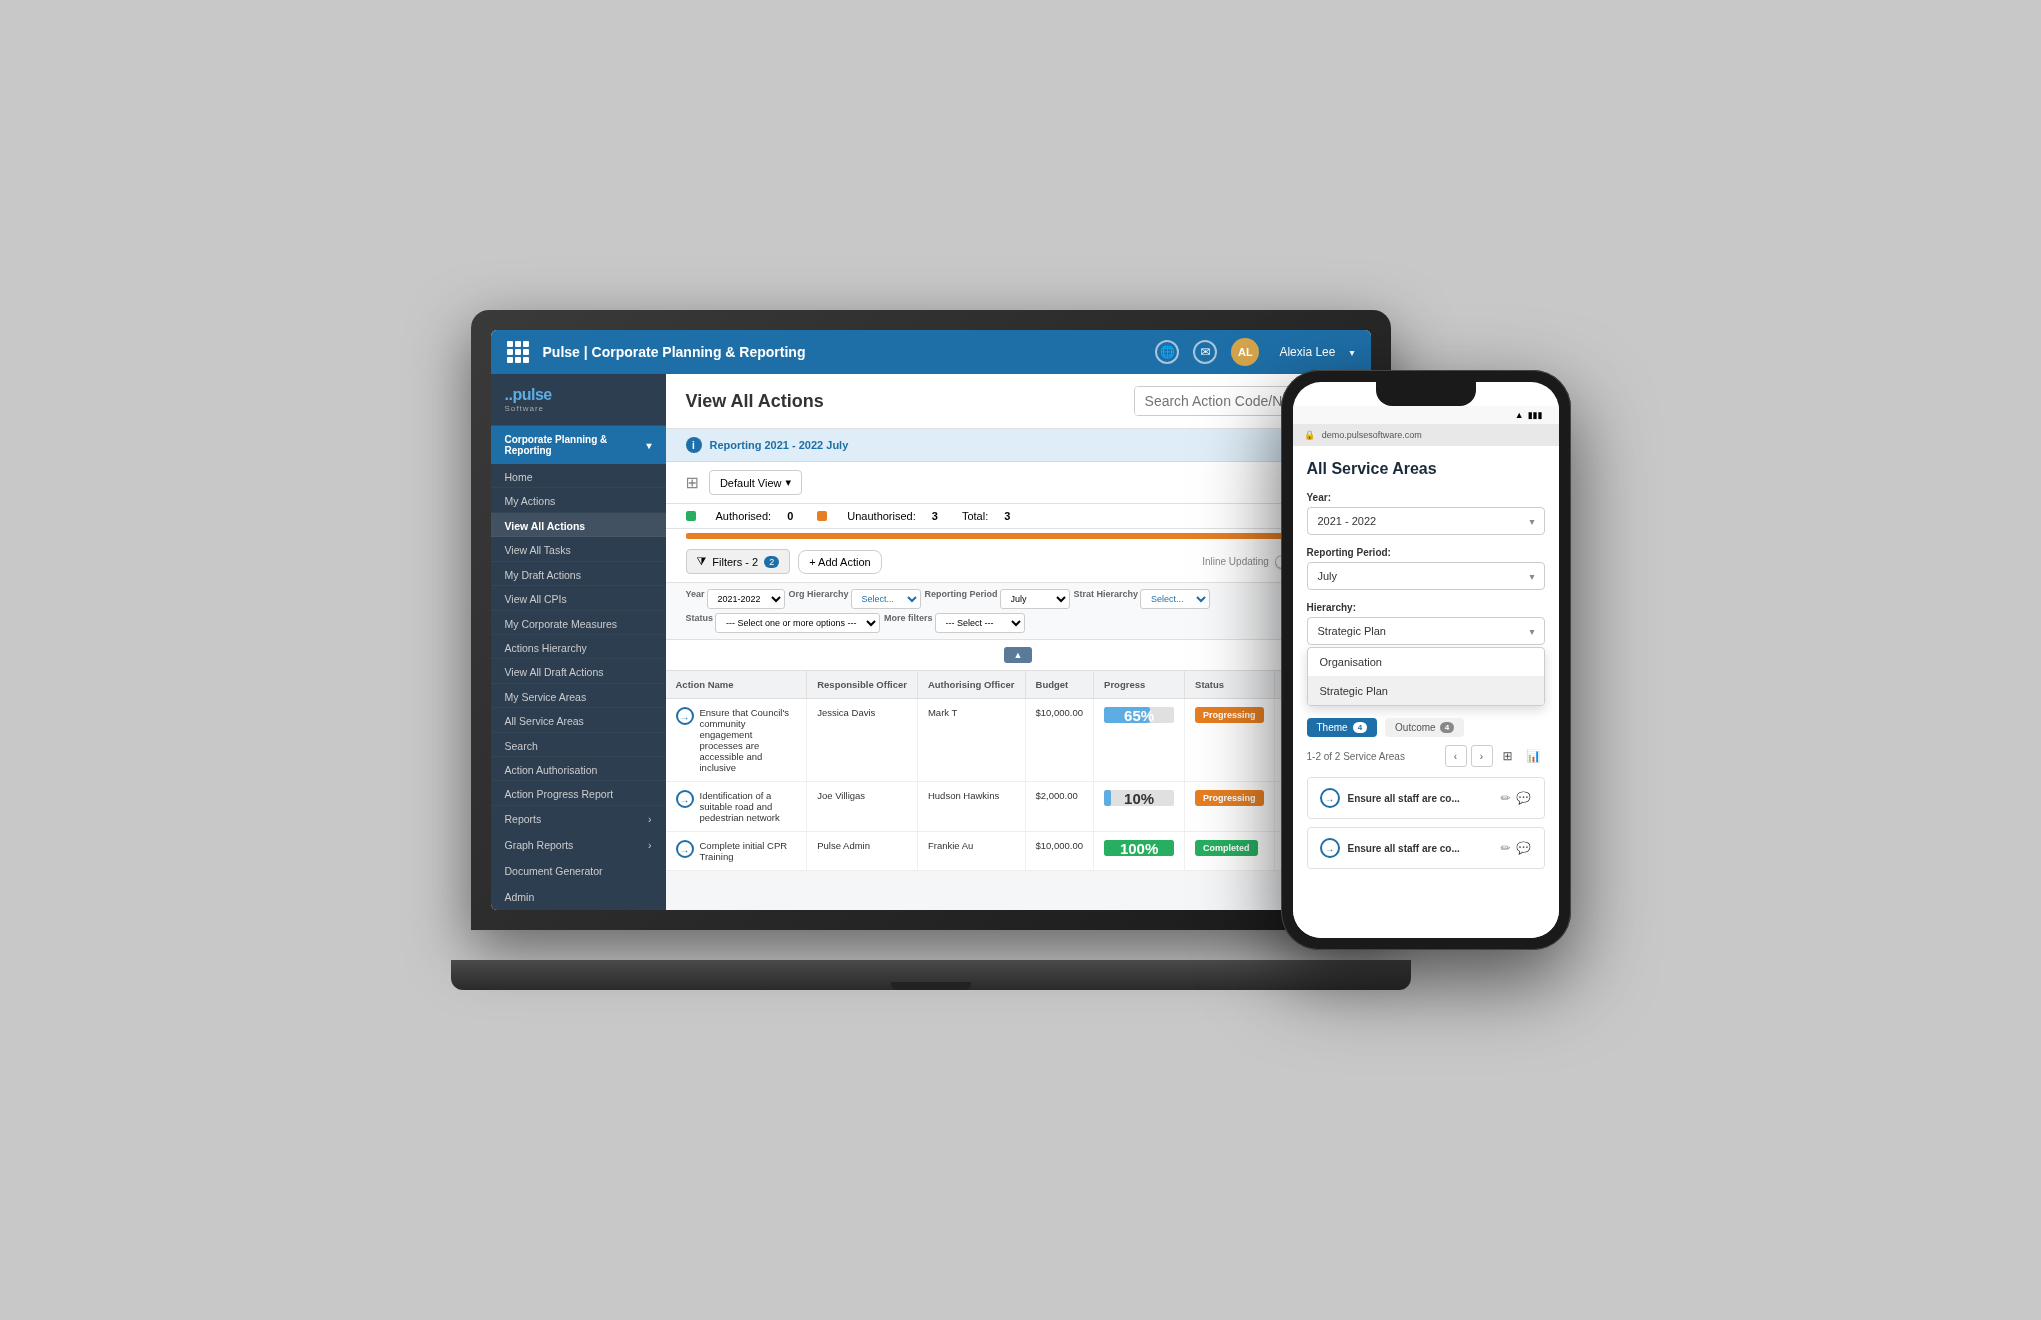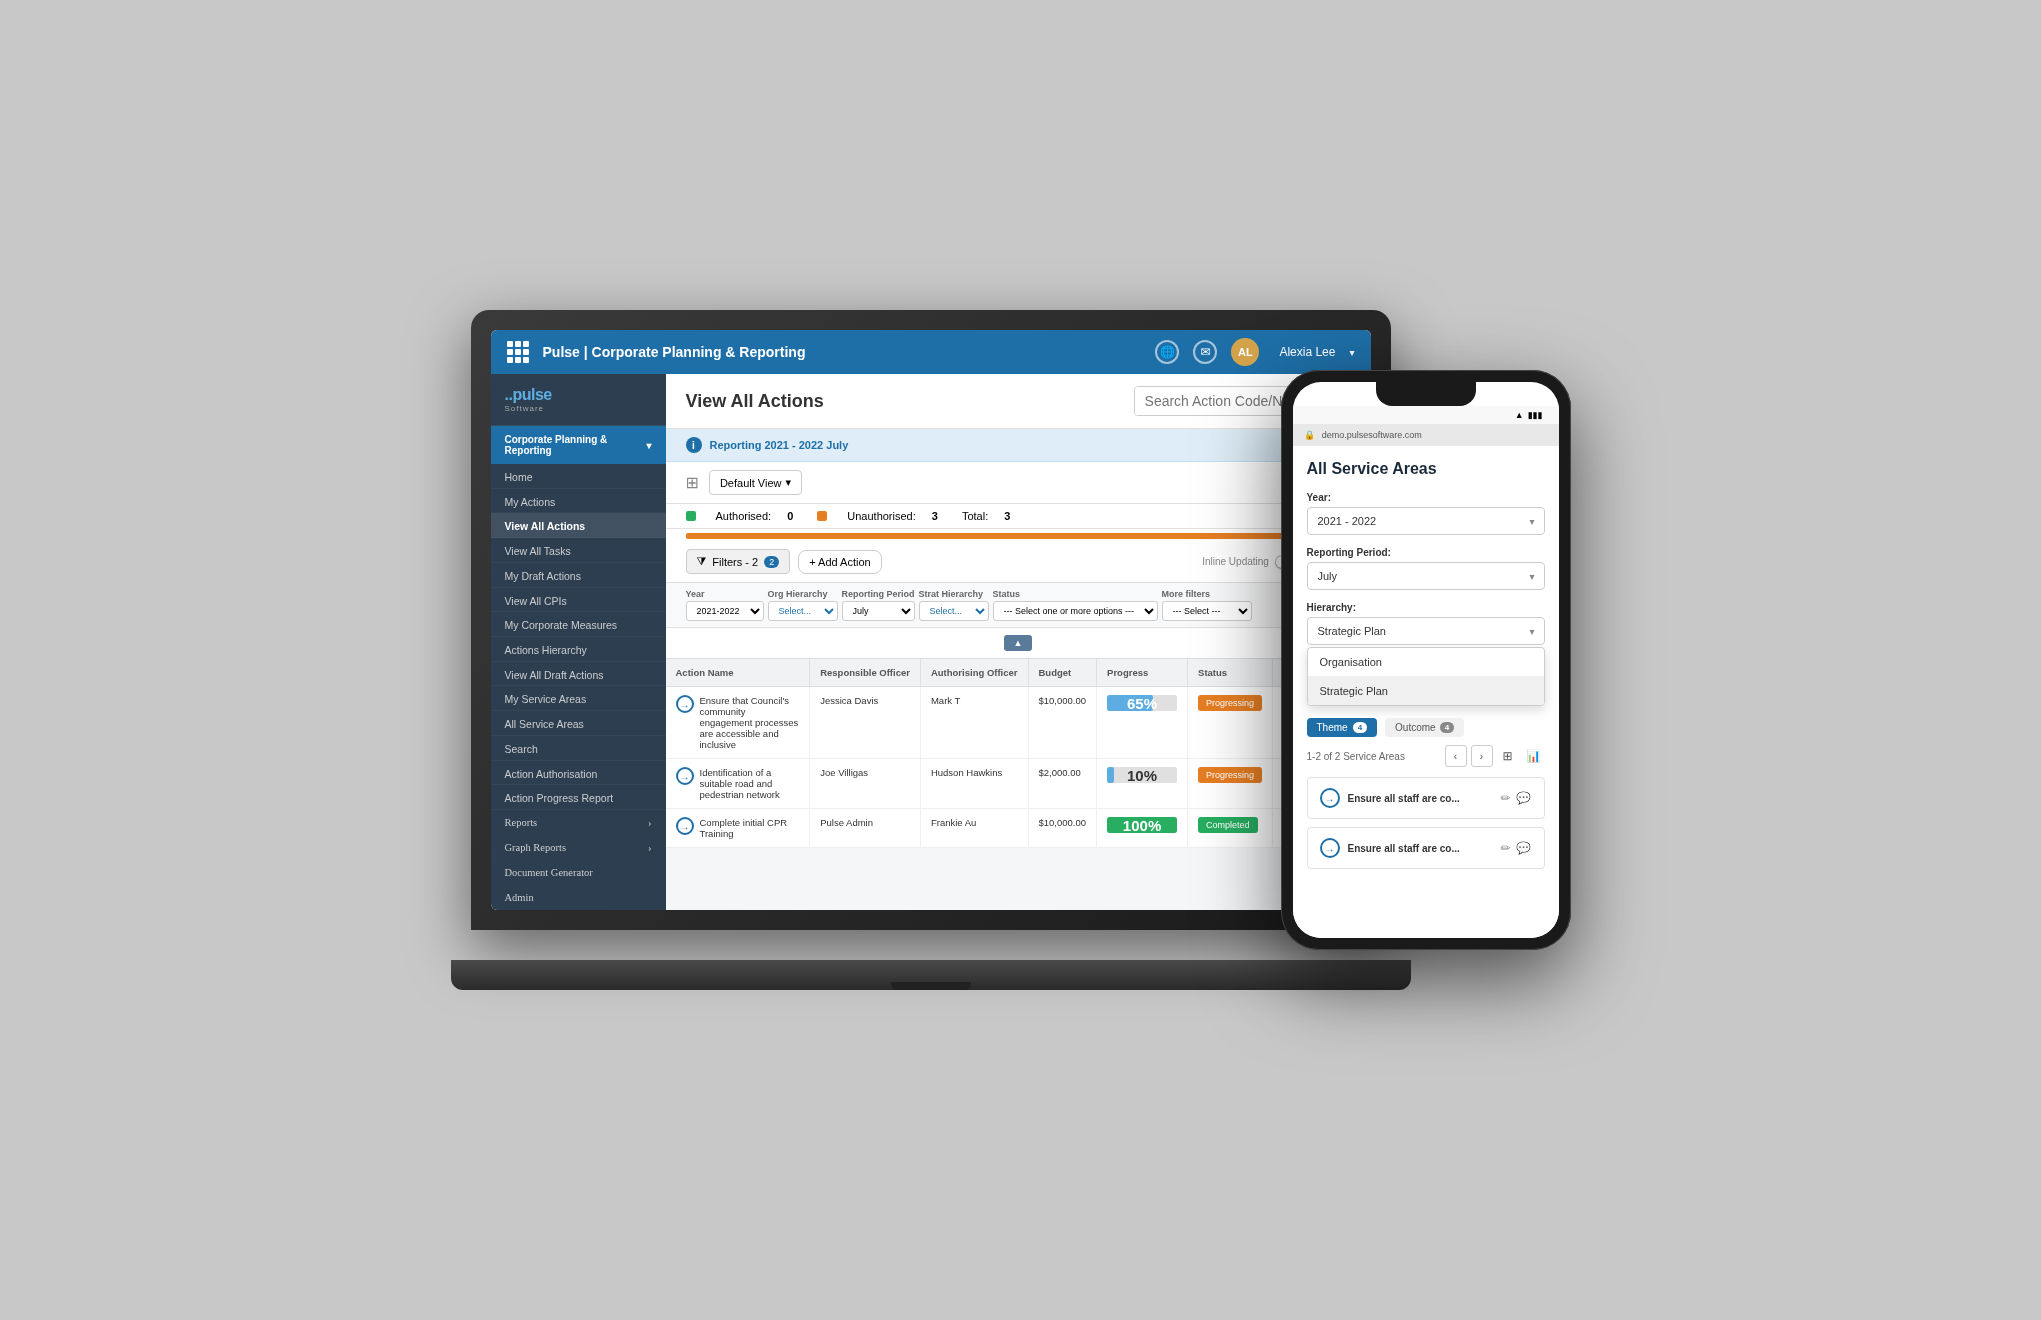--- a/index.html
+++ b/index.html
@@ -199,21 +199,20 @@
     }
 
     .sidebar-section-item {
       padding: 7px 14px;
       font-size: 10.5px;
       color: #ccc;
       cursor: pointer;
       display: flex;
       align-items: center;
       justify-content: space-between;
-      font-family: Liberation Serif, serif;
     }
 
     
     .content {
       flex: 1;
       background: #f4f6f8;
       overflow-y: auto;
       display: flex;
       flex-direction: column;
     }
@@ -382,21 +381,21 @@
       background: #f8f9fa;
       padding: 6px 20px;
       display: flex;
       gap: 4px;
       flex-wrap: wrap;
       border-bottom: 1px solid #e0e0e0;
     }
 
     .filter-group {
       display: flex;
-      flex-direction: column;
+      flex-direction: row;
       gap: 2px;
       font-size: 9px;
     }
 
     .filter-label {
       color: #666;
       font-weight: 600;
       font-size: 9px;
     }
 
@@ -472,21 +471,21 @@
       display: flex; align-items: center; justify-content: center;
       font-size: 15px;
       font-weight: 700;
       color: #fff;
     }
 
     .status-badge {
       padding: 3px 8px;
       border-radius: 3px;
       font-size: 9px;
-      font-weight: 400;
+      font-weight: 700;
       color: #fff;
       display: inline-block;
     }
 
     .status-progressing { background: #e67e22; }
     .status-completed { background: #27ae60; }
 
     
     .collapse-btn {
       background: #5a7a9a;

